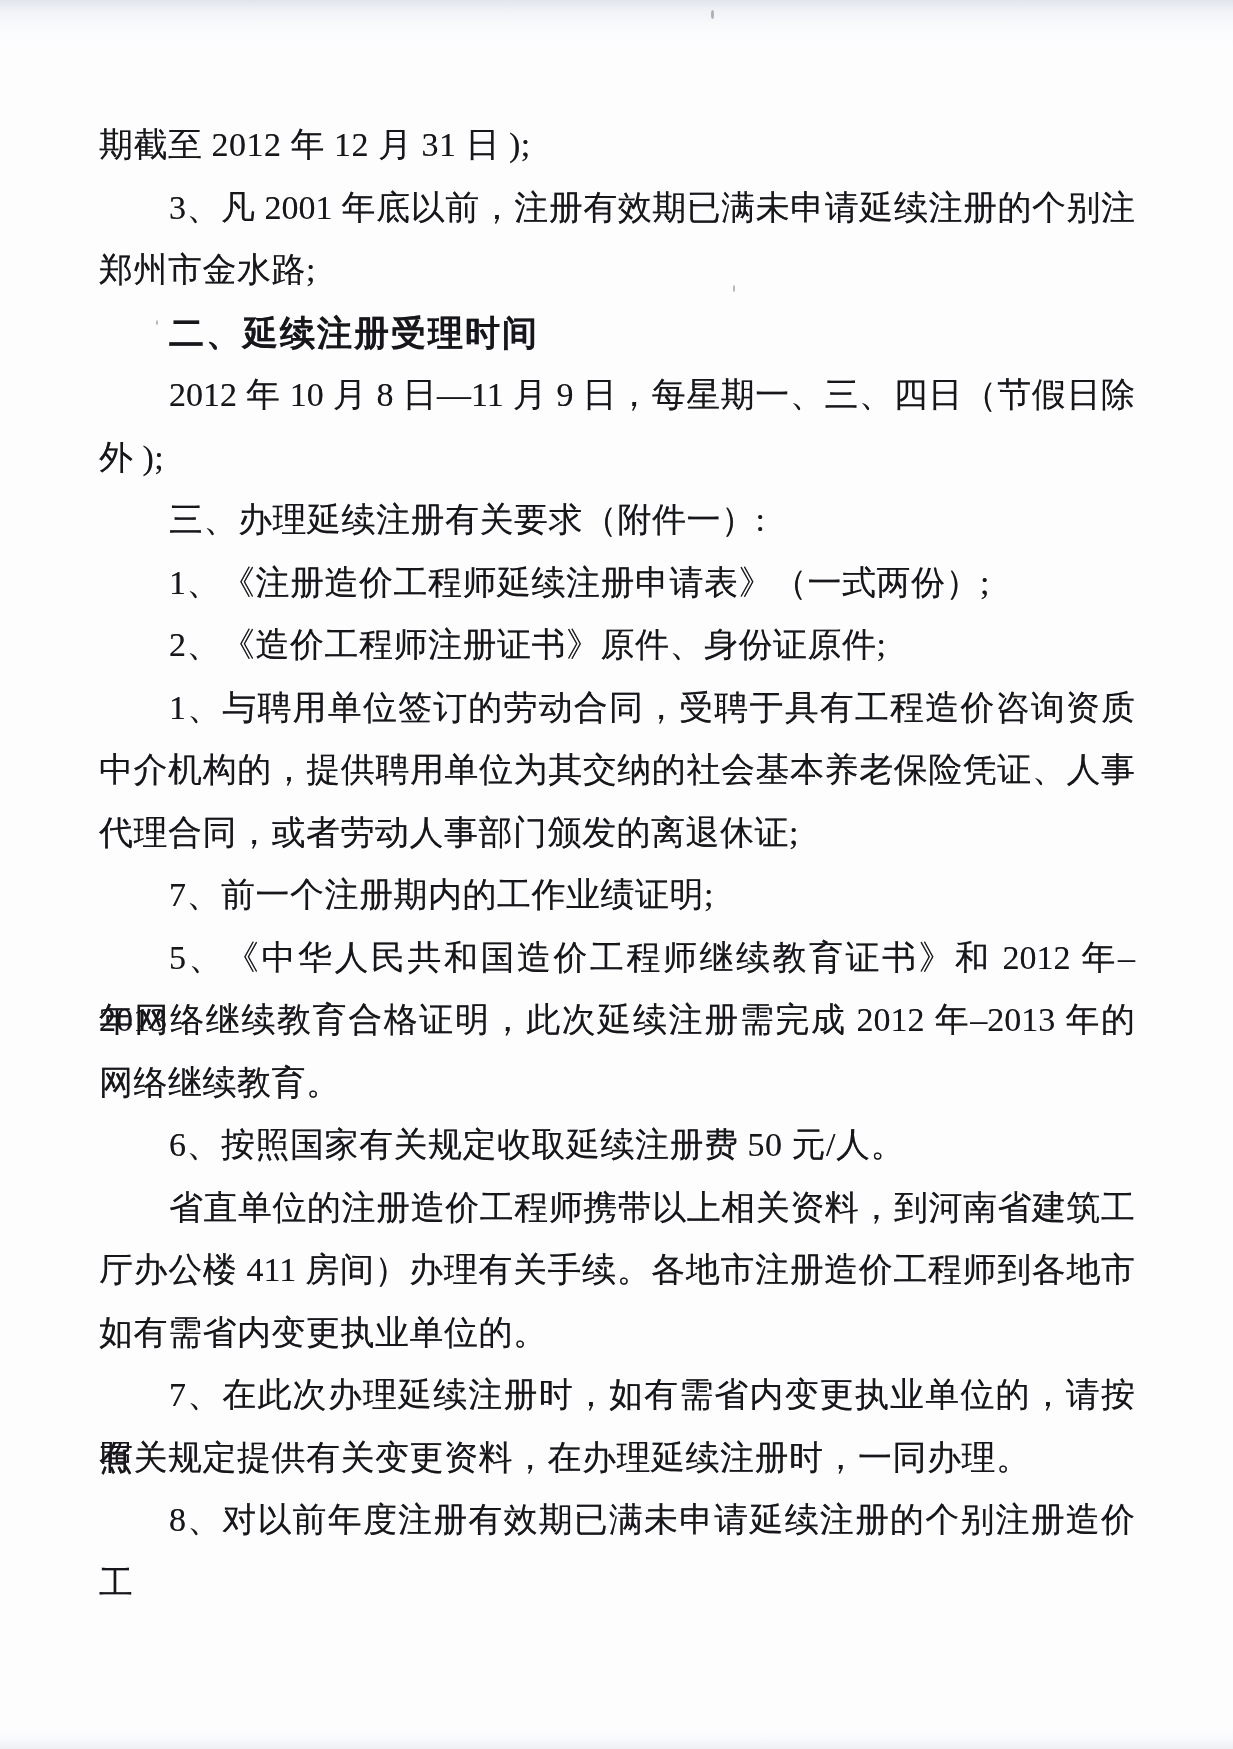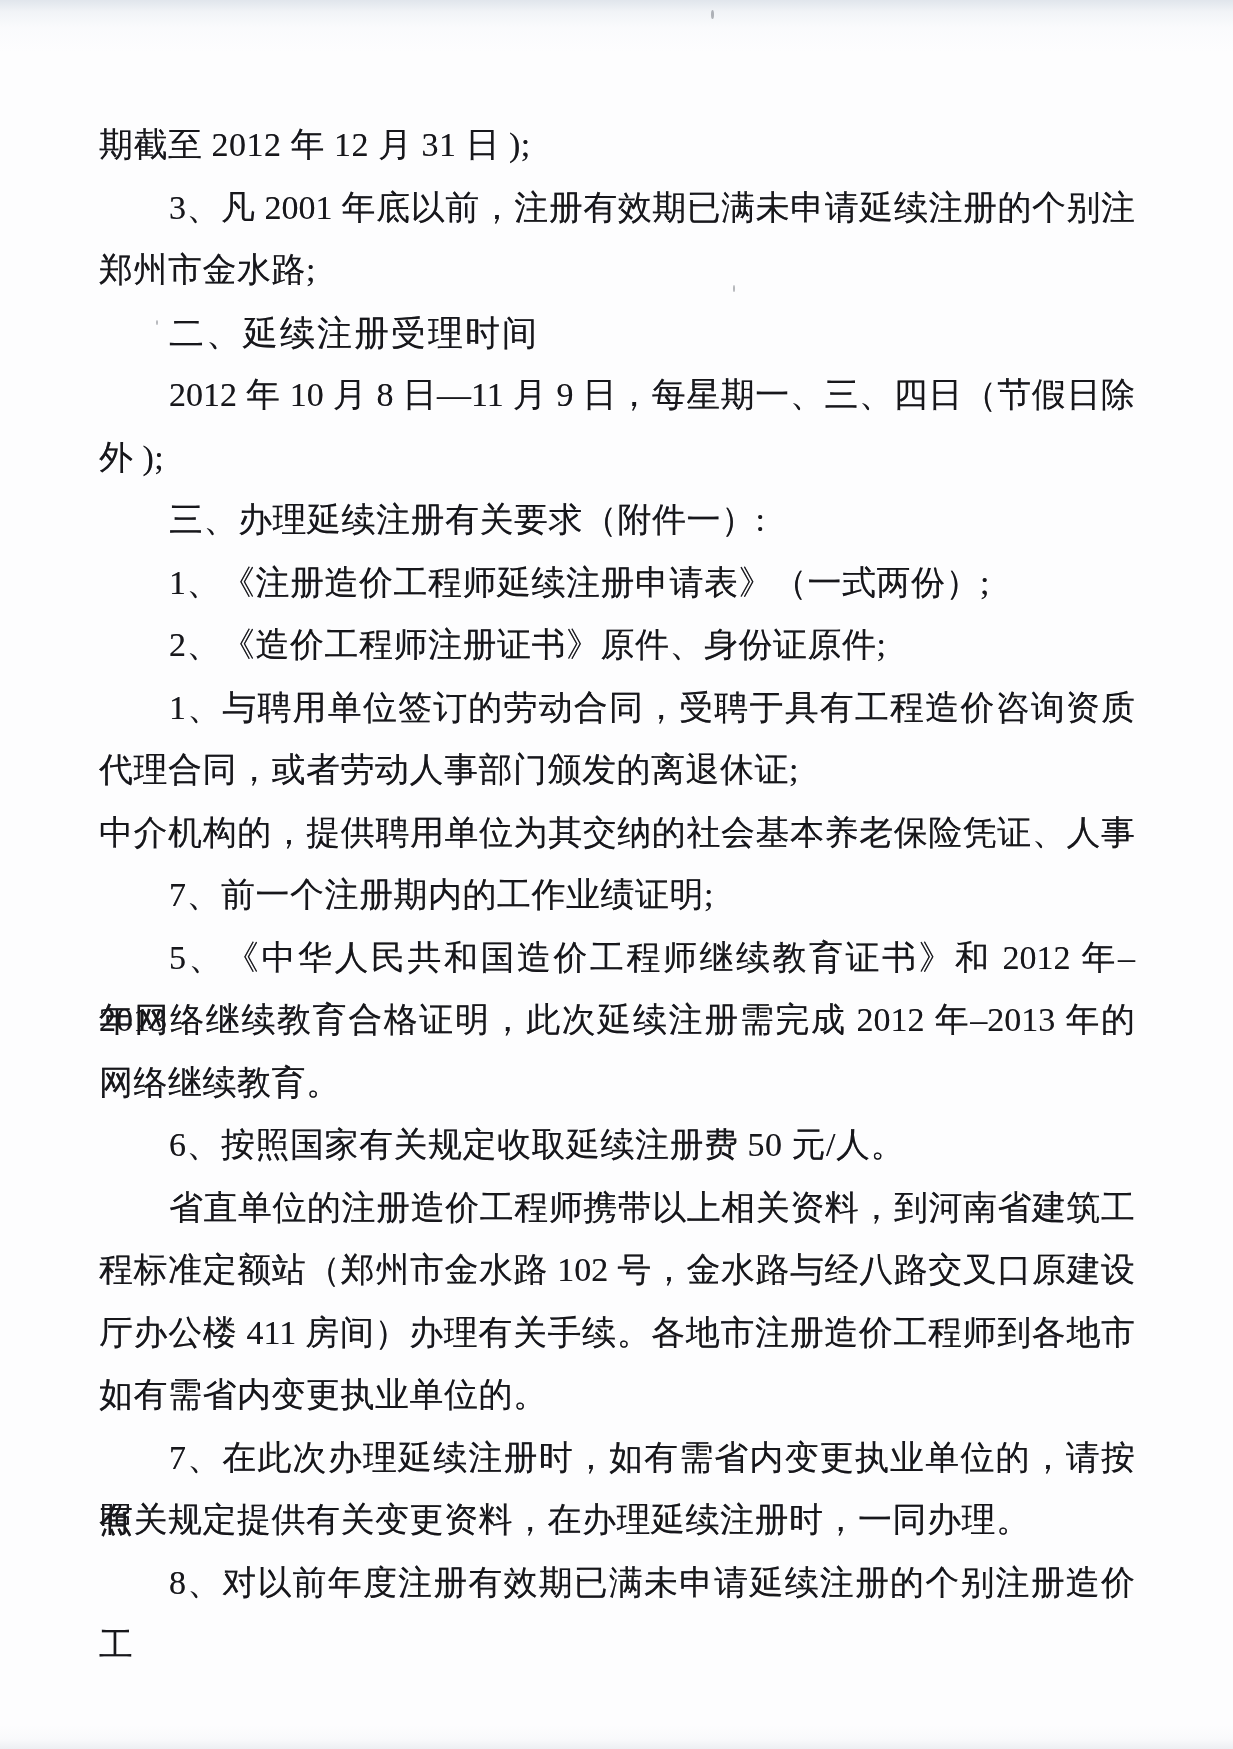--- a/index.html
+++ b/index.html
@@ -64,21 +64,21 @@
     white-space: normal;
     text-align: justify;
     text-align-last: justify;
     letter-spacing: 0;
   }
   .line.indent {
     text-indent: 70px;
   }
   .line.bold {
     font-family: "Liberation Sans", sans-serif;
-    font-weight: 400;
+    font-weight: 700;
     letter-spacing: 2px;
     font-size: 35px;
   }
 </style>
 </head>
 <body>
 
 <div class="scan-band-top"></div>
 <div class="scan-band-bottom"></div>
 <div class="speck s1"></div>
@@ -89,27 +89,26 @@
     <div class="line">期截至 2012 年 12 月 31 日 );</div>
     <div class="line justify indent">3、凡 2001 年底以前，注册有效期已满未申请延续注册的个别注</div>
     <div class="line">郑州市金水路;</div>
     <div class="line indent bold">二、延续注册受理时间</div>
     <div class="line justify indent">2012 年 10 月 8 日—11 月 9 日，每星期一、三、四日（节假日除</div>
     <div class="line">外 );</div>
     <div class="line indent">三、办理延续注册有关要求（附件一）:</div>
     <div class="line indent">1、《注册造价工程师延续注册申请表》（一式两份）;</div>
     <div class="line indent">2、《造价工程师注册证书》原件、身份证原件;</div>
     <div class="line justify indent">1、与聘用单位签订的劳动合同，受聘于具有工程造价咨询资质</div>
+    <div class="line justify">中介机构的，提供聘用单位为其交纳的社会基本养老保险凭证、人事</div>
     <div class="line">代理合同，或者劳动人事部门颁发的离退休证;</div>
-    <div class="line justify">中介机构的，提供聘用单位为其交纳的社会基本养老保险凭证、人事</div>
     <div class="line indent">7、前一个注册期内的工作业绩证明;</div>
     <div class="line justify indent">5、《中华人民共和国造价工程师继续教育证书》和 2012 年–2013</div>
     <div class="line justify">年网络继续教育合格证明，此次延续注册需完成 2012 年–2013 年的</div>
     <div class="line">网络继续教育。</div>
     <div class="line indent">6、按照国家有关规定收取延续注册费 50 元/人。</div>
     <div class="line justify indent">省直单位的注册造价工程师携带以上相关资料，到河南省建筑工</div>
-    <div class="line justify">程标准定额站（郑州市金水路 102 号，金水路与经八路交叉口原建设</div>
     <div class="line justify">厅办公楼 411 房间）办理有关手续。各地市注册造价工程师到各地市</div>
     <div class="line">如有需省内变更执业单位的。</div>
     <div class="line justify indent">7、在此次办理延续注册时，如有需省内变更执业单位的，请按照</div>
     <div class="line">有关规定提供有关变更资料，在办理延续注册时，一同办理。</div>
     <div class="line justify indent">8、对以前年度注册有效期已满未申请延续注册的个别注册造价工</div>
   </div>
 
 </body></html>

